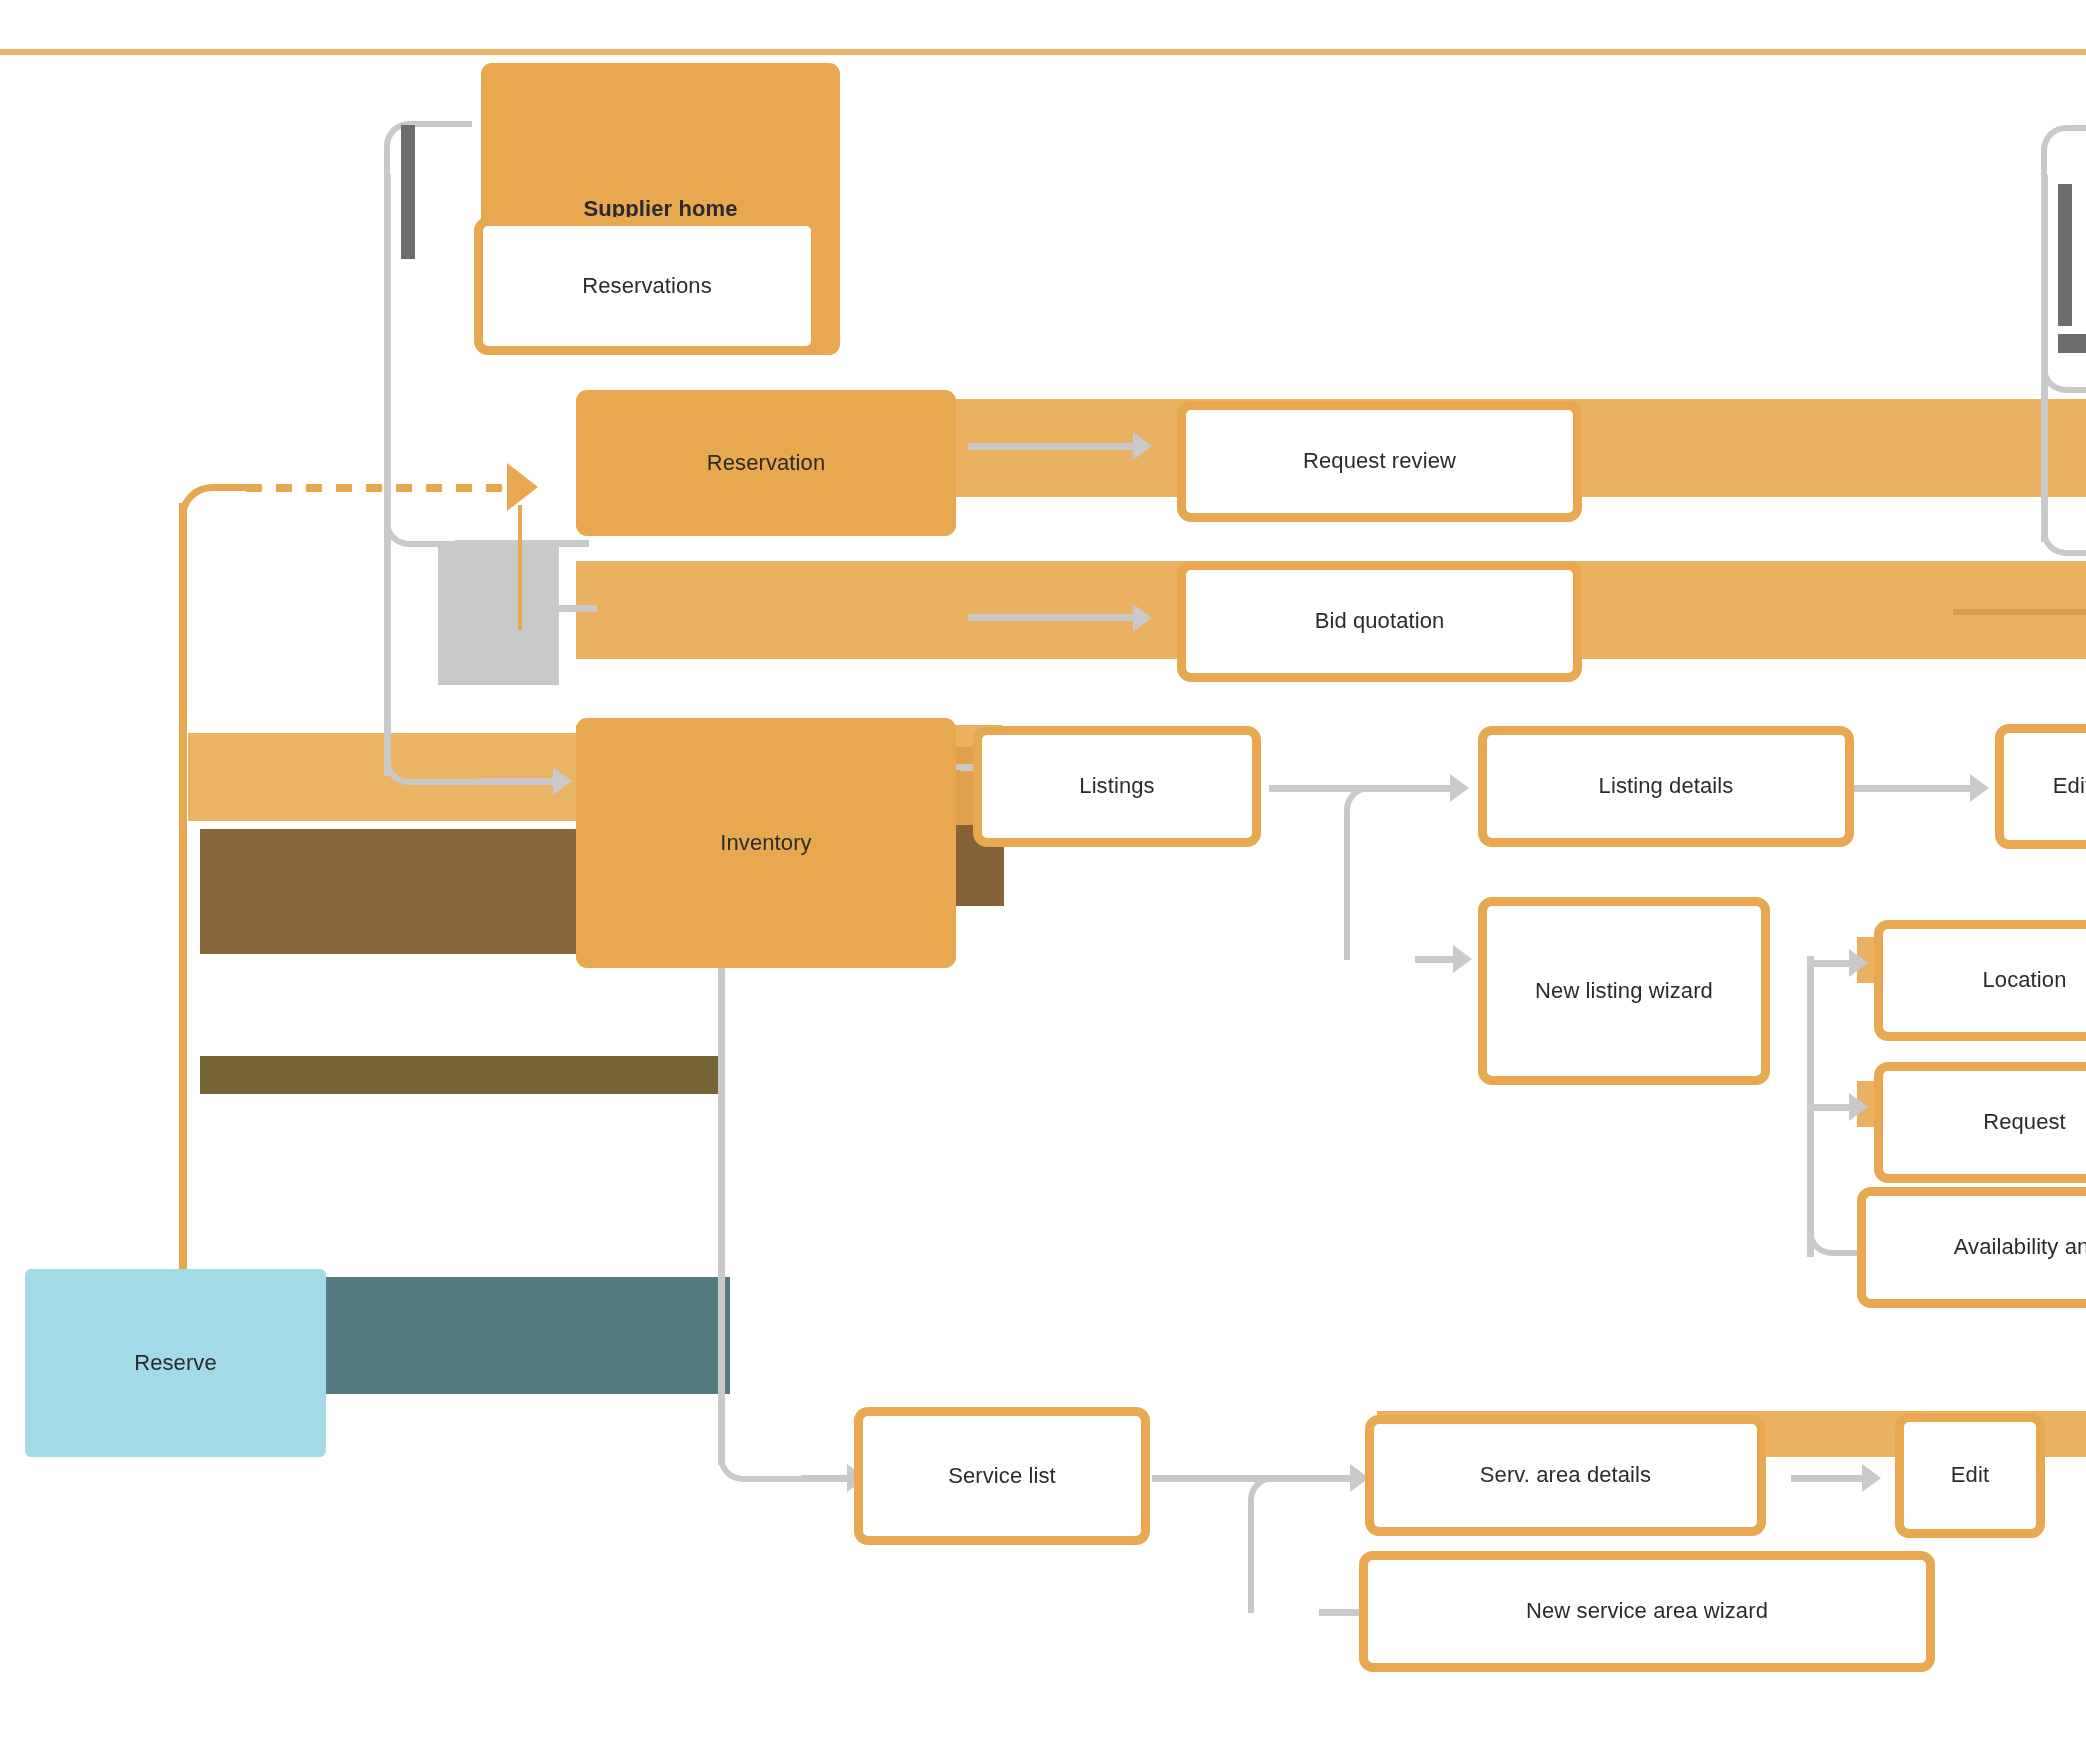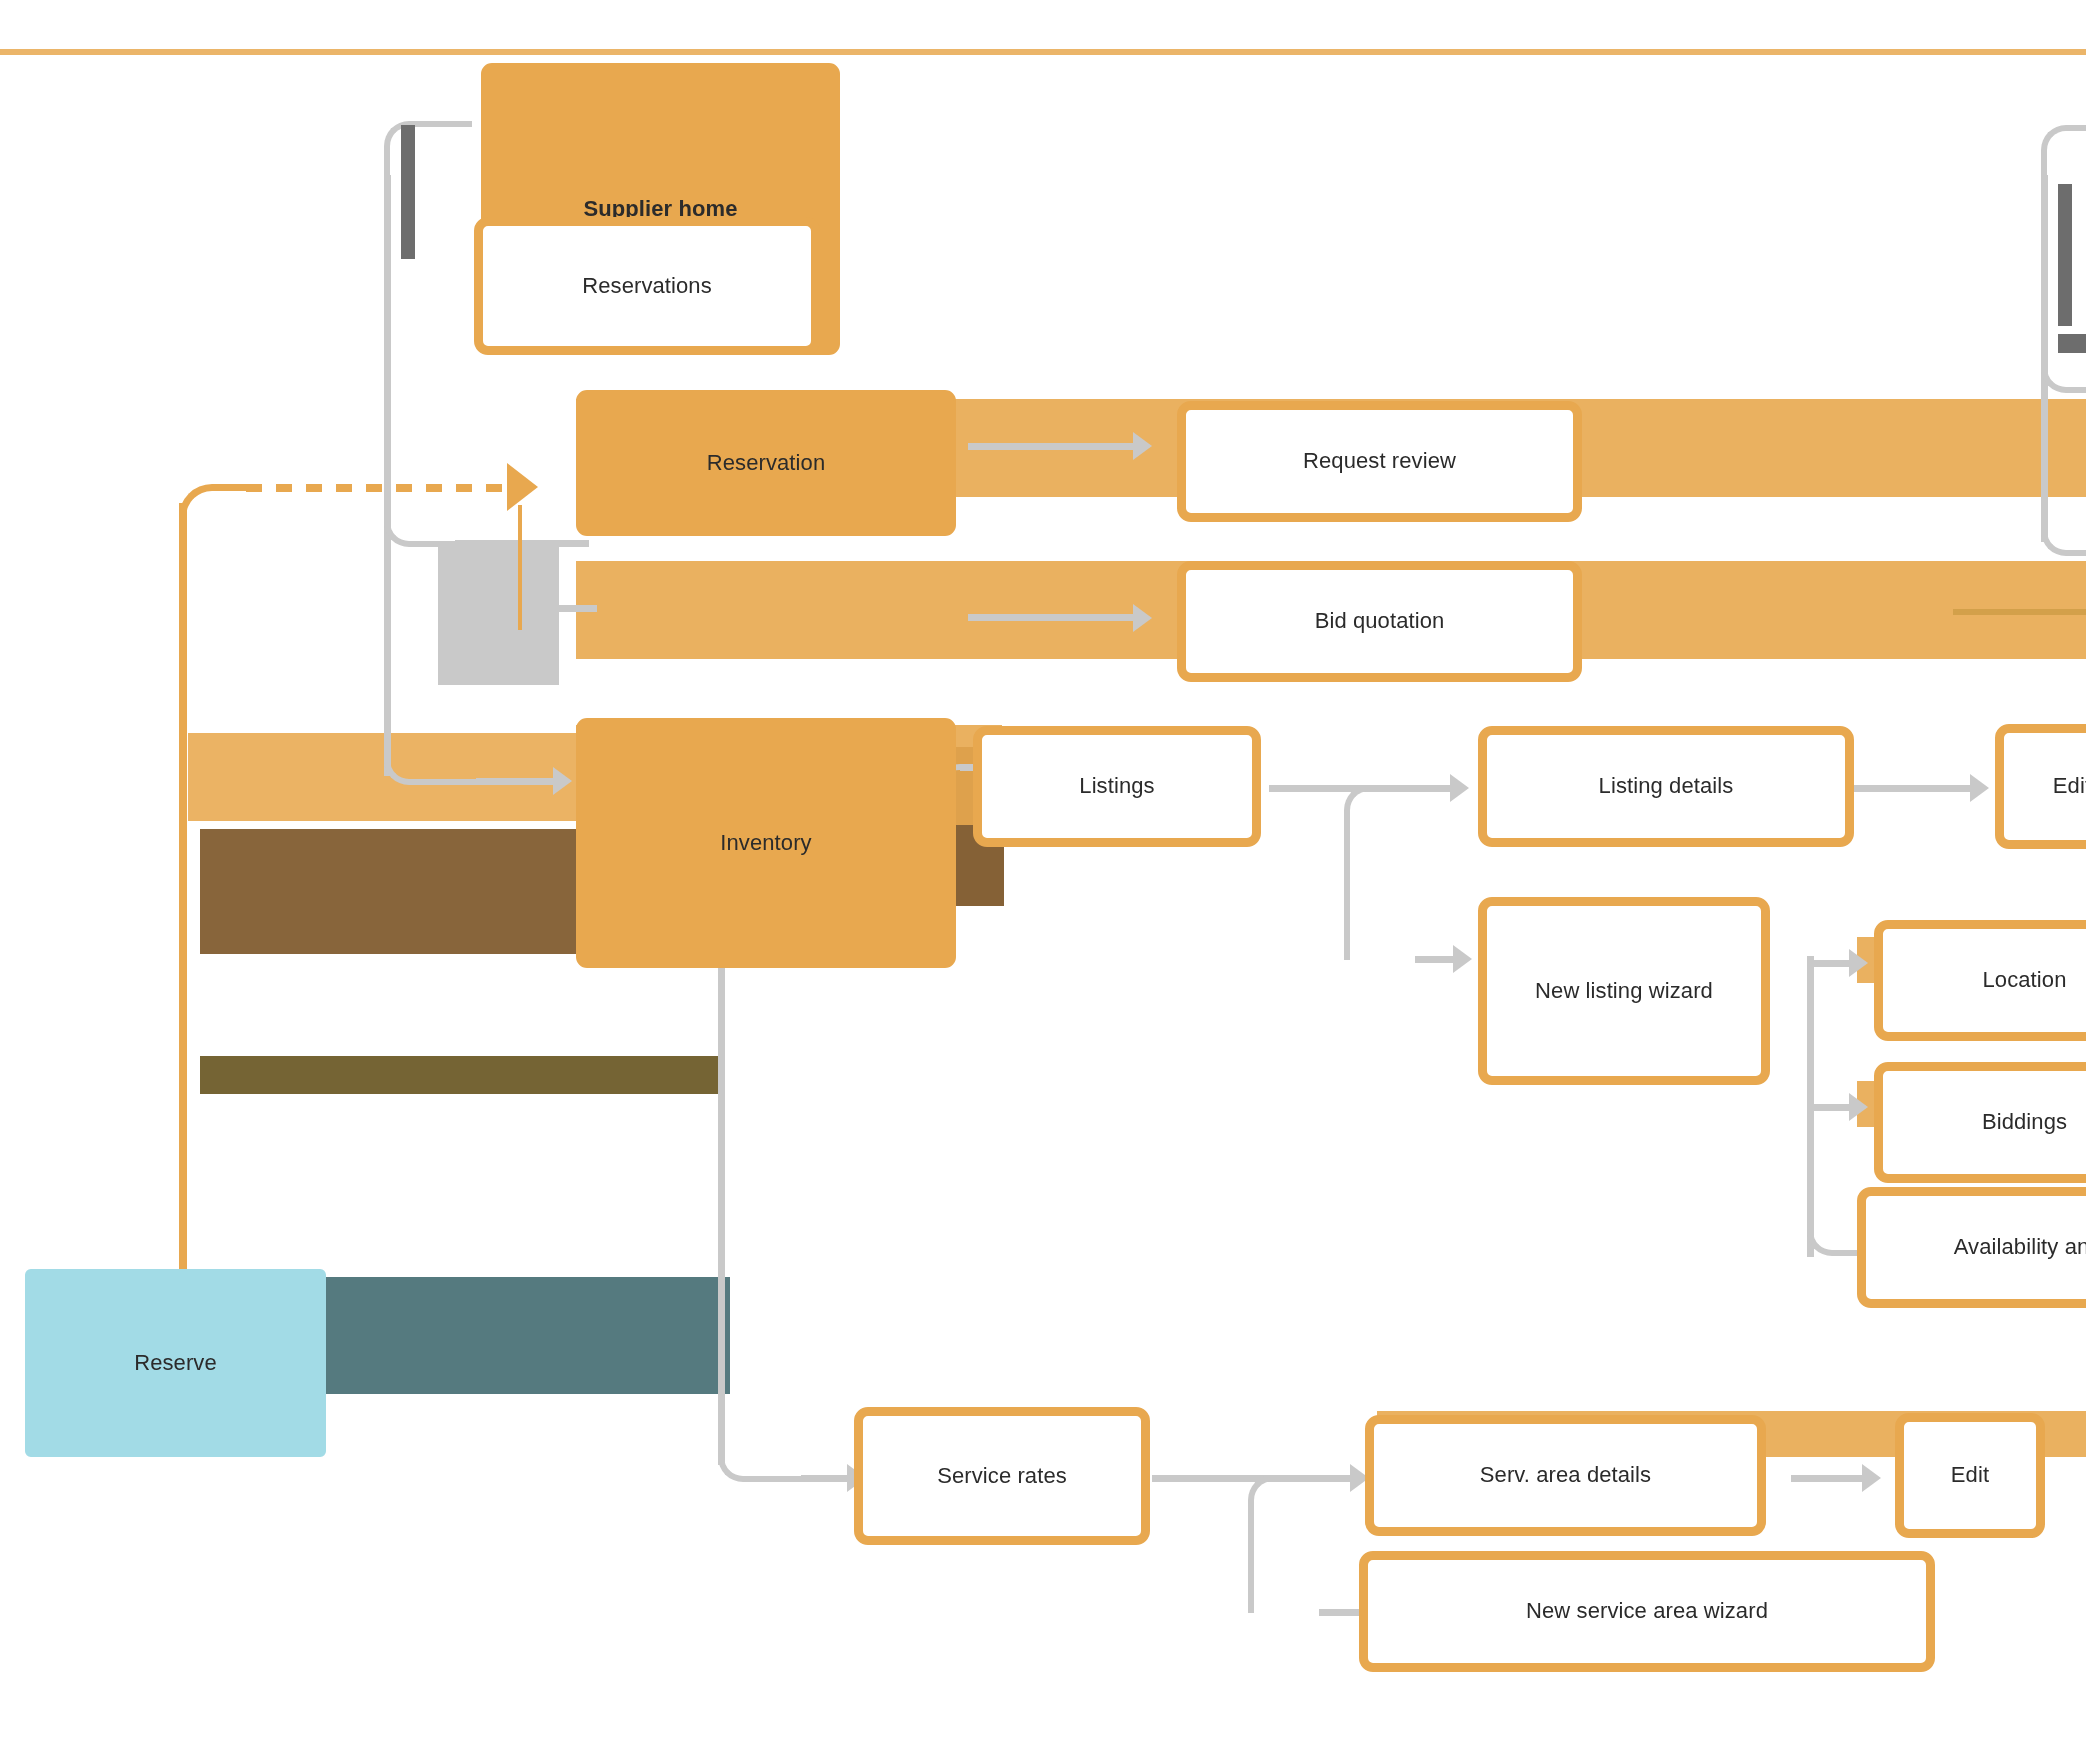--- a/index.html
+++ b/index.html
@@ -249,29 +249,29 @@
 
   <div class="node n-orange-card" style="left:1478px; top:897px; width:292px; height:188px;">
     <span>New listing wizard</span>
   </div>
 
   <div class="node n-orange-card" style="left:1874px; top:920px; width:301px; height:121px;">
     <span>Location</span>
   </div>
 
   <div class="node n-orange-card" style="left:1874px; top:1062px; width:301px; height:121px;">
-    <span>Biddings</span>
+    <span>Request</span>
   </div>
 
   <div class="node n-orange-card" style="left:1857px; top:1187px; width:397px; height:121px;">
     <span>Availability and rates</span>
   </div>
 
   <div class="node n-orange-card" style="left:854px; top:1407px; width:296px; height:138px;">
-    <span>Service rates</span>
+    <span>Service list</span>
   </div>
 
   <div class="node n-orange-card" style="left:1365px; top:1415px; width:401px; height:121px;">
     <span>Serv. area details</span>
   </div>
 
   <div class="node n-orange-card" style="left:1895px; top:1413px; width:150px; height:125px;">
     <span>Edit</span>
   </div>
 

